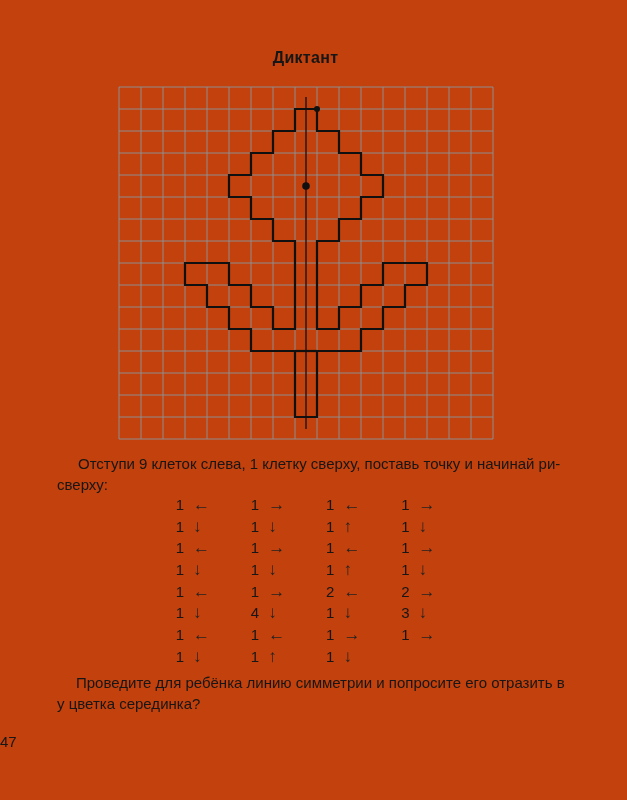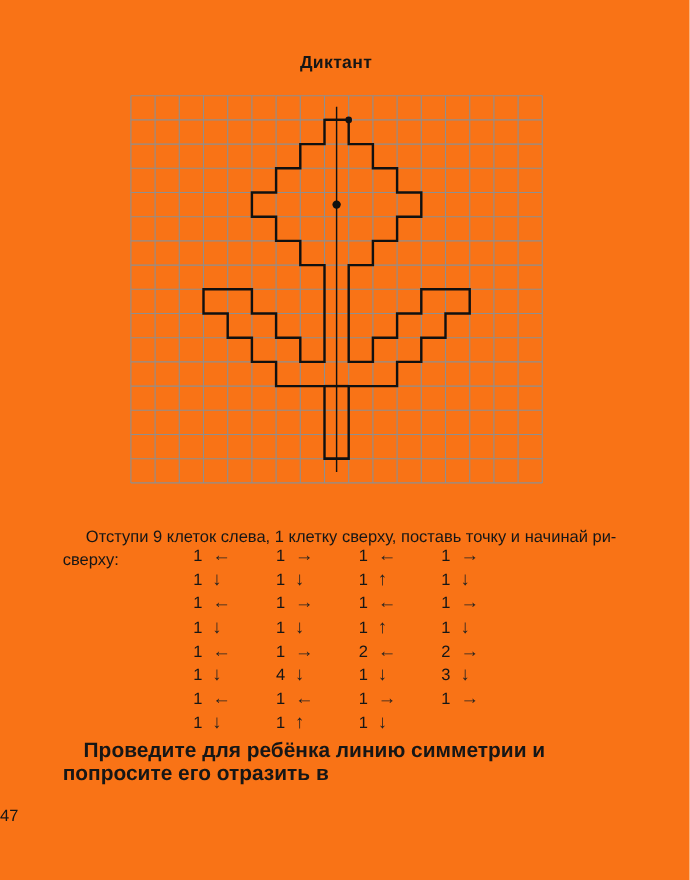--- a/index.html
+++ b/index.html
@@ -1,35 +1,35 @@
 <!DOCTYPE html>
 <html><head>
 <meta charset="utf-8">
 <style>
   html,body{margin:0;padding:0;background:#ffffff;}
   body{
     width:627px;height:800px;position:relative;
     font-family:"Liberation Sans","DejaVu Sans",sans-serif;
     color:#161616;
   }
-  .page{position:absolute;left:0;top:0;width:627px;height:800px;background:#f97316;overflow:hidden;}
+  .page{position:absolute;left:0;top:0;width:627px;height:800px;background:#c2410c;overflow:hidden;}
   .title{
     position:absolute;top:49px;left:0;width:611px;text-align:center;
     font-size:16px;font-weight:bold;letter-spacing:0.3px;
   }
   #figure-wrap{position:absolute;left:119px;top:87px;width:374px;height:352px;}
   #figure-wrap svg{display:block;overflow:visible;}
-  .intro{position:absolute;left:57px;top:454px;width:508px;font-size:15px;line-height:20.8px;margin-top:25px;}
+  .intro{position:absolute;left:57px;top:454px;width:508px;font-size:15px;line-height:20.8px;}
   .intro .line1{text-indent:21px;}
   .dict-table{position:absolute;left:168px;top:496px;}
   .dict-row{display:flex;height:21.7px;align-items:baseline;}
   .dict-cell{width:75.2px;display:flex;align-items:baseline;}
   .dict-num{display:inline-block;width:16px;text-align:right;font-size:15px;}
   .dict-arrow{display:inline-block;margin-left:9px;font-size:17px;line-height:1;color:#222;}
-  .outro{position:absolute;left:57px;top:673px;width:514px;font-size:19px;line-height:20.6px;font-weight:bold;}
+  .outro{position:absolute;left:57px;top:673px;width:514px;font-size:15px;line-height:20.6px;}
   .outro .line1{text-indent:19px;}
   .pagenum{position:absolute;top:733px;left:0;width:609px;font-size:15px;}
 </style>
 </head>
 <body>
 
 <div class="page">
 
   <div class="title">Диктант</div>
 
@@ -225,17 +225,18 @@
         <div class="dict-cell">
           <span class="dict-num">1</span>
           <span class="dict-arrow">↓</span>
         </div>
         <div class="dict-cell"></div>
       </div>
     </div>
 
   <div class="outro">
     <div class="line1">Проведите для ребёнка линию симметрии и попросите его отразить в</div>
+    <div>у цветка серединка?</div>
   </div>
 
   <div class="pagenum">47</div>
 
 </div>
 
 </body></html>

